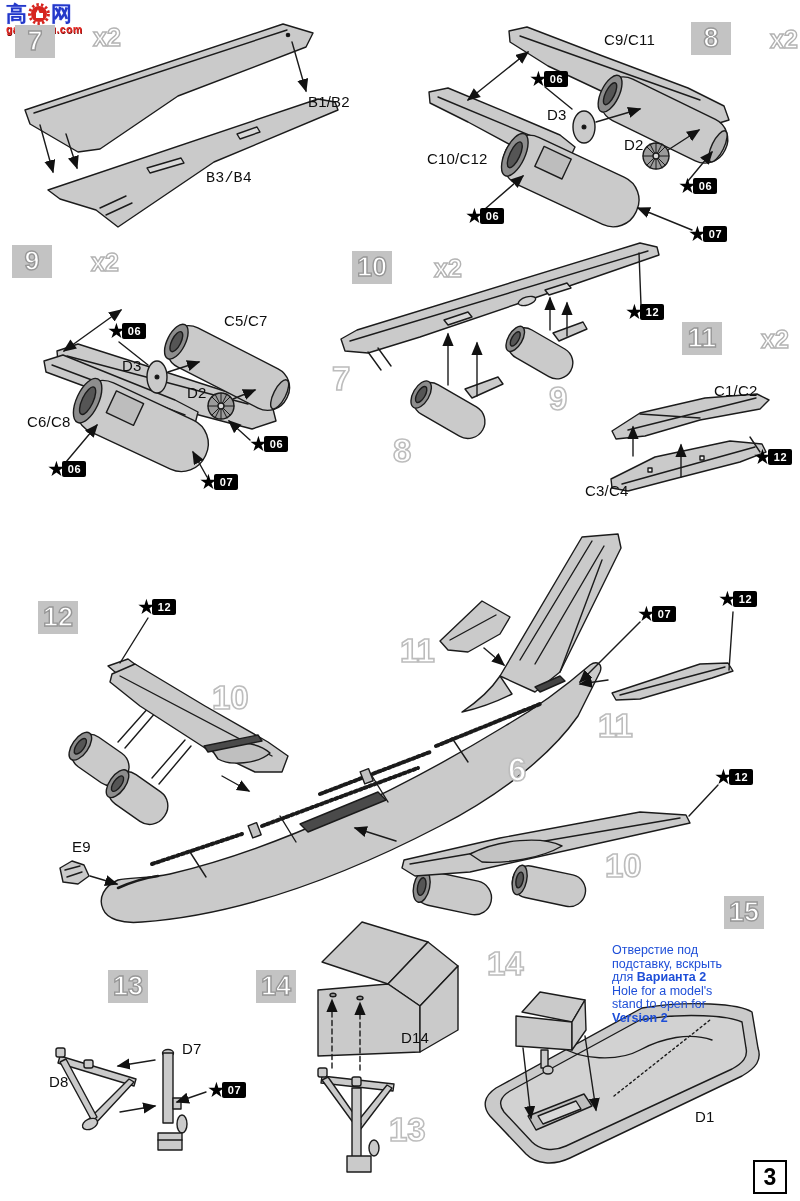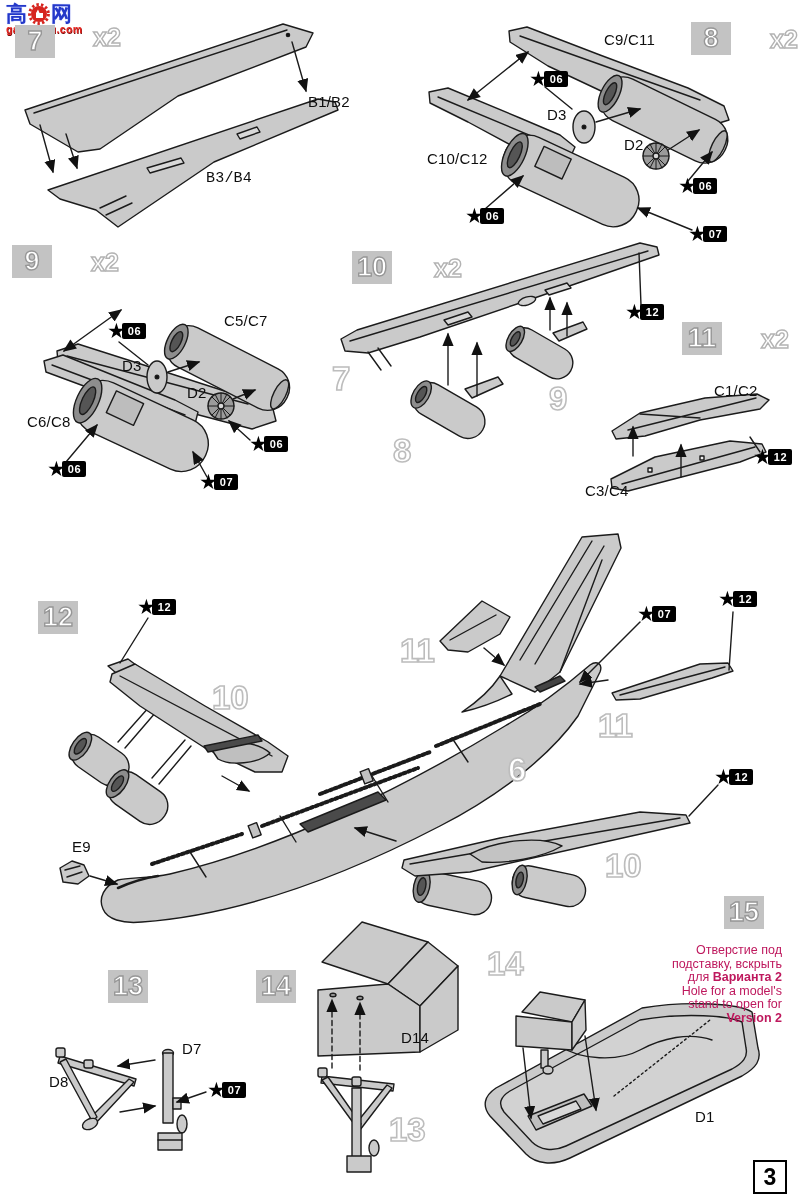--- a/index.html
+++ b/index.html
@@ -12,21 +12,21 @@
   .stepnum{font-weight:bold;font-size:27px;line-height:33px;color:#fff;
            -webkit-text-stroke:1.4px #979797;}
   .xmult{font-weight:bold;font-size:25px;line-height:26px;color:#fff;
          -webkit-text-stroke:1.4px #b3b3b3;white-space:nowrap;margin-left:40px;}
   .refnum{font-weight:bold;font-size:33px;color:#fff;
           -webkit-text-stroke:1.6px #bdbdbd;white-space:nowrap;}
   .flag{display:flex;align-items:center;height:18px;}
   .flag .star{font-size:21px;line-height:18px;color:#000;margin-right:-4px;z-index:2;}
   .flag .pill{background:#000;color:#fff;font-weight:bold;font-size:11px;line-height:14px;
               padding:1px 5px 1px 6px;border-radius:2px;letter-spacing:0.5px;}
-  .note{width:170px;text-align:right;font-size:12.5px;line-height:13.5px;color:#be185d;}
+  .note{width:170px;font-size:12.5px;line-height:13.5px;color:#1d4ed8;}
   .b{font-weight:bold;}
   .pagebox{width:30px;height:30px;border:2.5px solid #000;background:#fff;text-align:center;}
   .pagebox span{font-weight:bold;font-size:23px;line-height:30px;color:#000;}
   .logo{display:flex;flex-direction:column;align-items:flex-start;}
   .logo-row{display:flex;align-items:center;gap:1px;}
   .logo-cn{color:#2438c8;font-weight:bold;font-size:21px;line-height:22px;
            text-shadow:0 0 1px #8fa0ff;}
   .logo-site{color:#e62520;font-weight:bold;font-size:10.5px;letter-spacing:0.4px;
              text-shadow:0.5px 0.5px 0 #7a0a08;margin-top:-2px;}
 </style>

